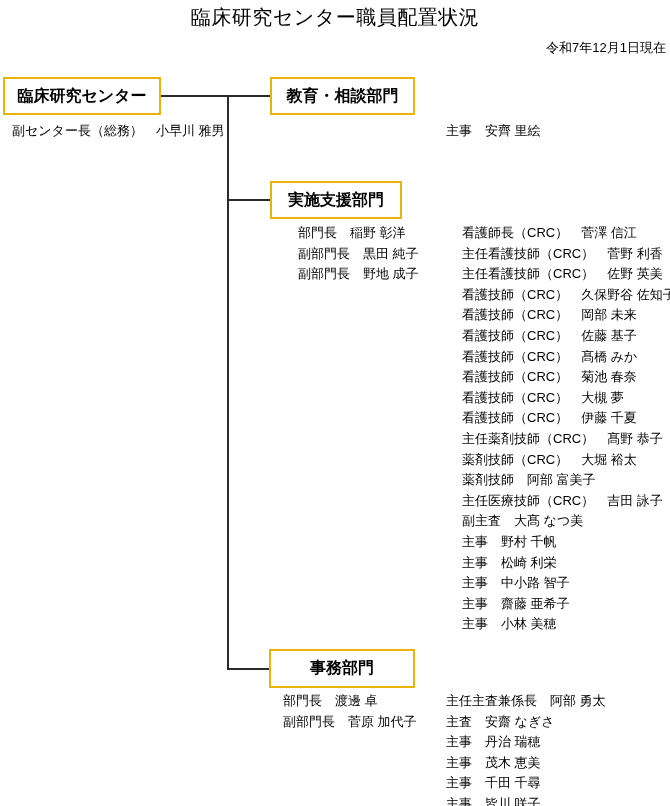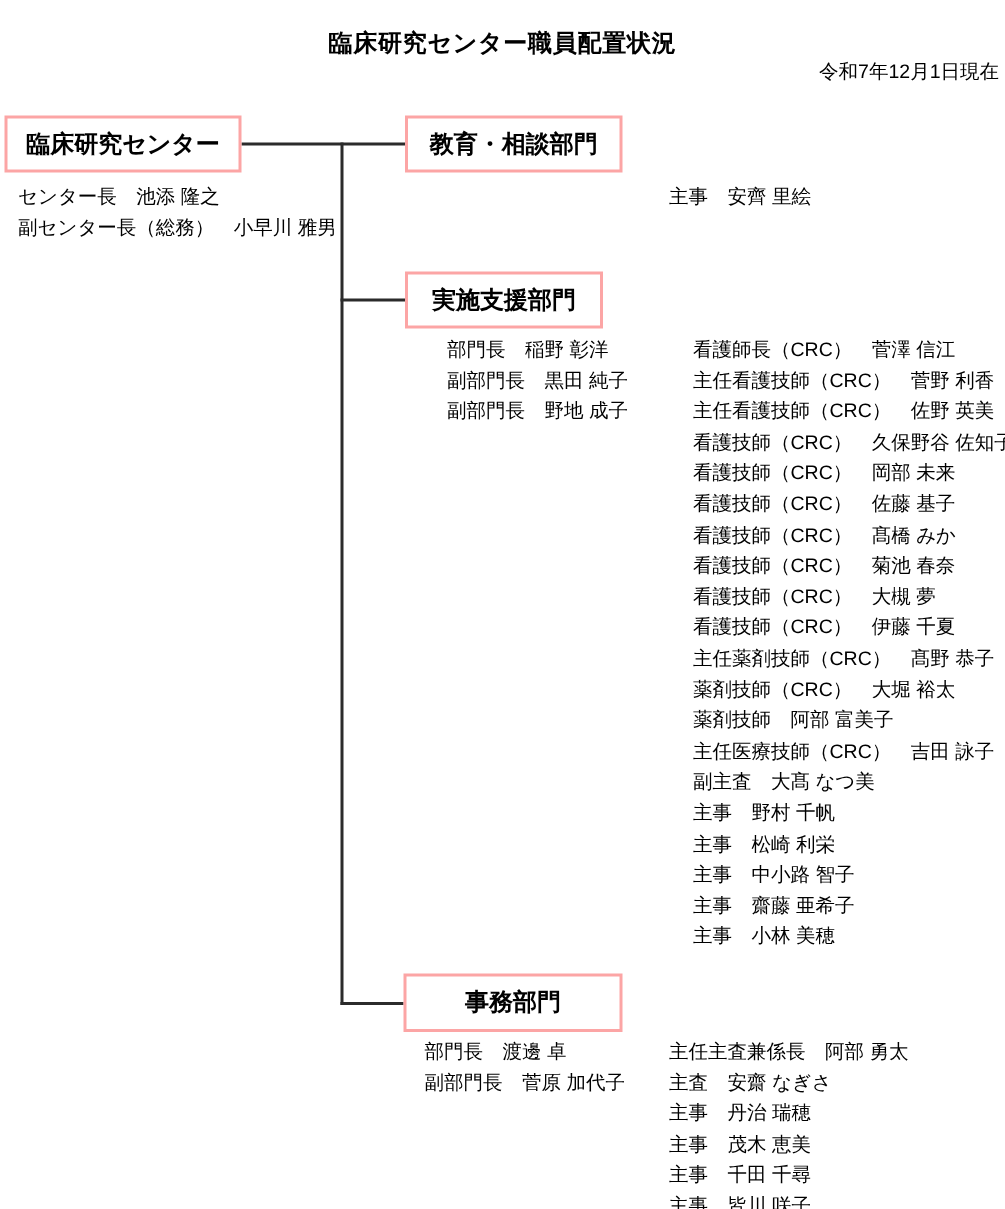--- a/index.html
+++ b/index.html
@@ -2,27 +2,27 @@
 <html><head>
 <meta charset="utf-8">
 <style>
   html,body { margin:0; padding:0; background:#fff; }
   .page {
     position:relative; width:670px; height:806px; background:#ffffff;
     font-family:"Liberation Sans", sans-serif; color:#000; overflow:hidden;
   }
   .title {
     position:absolute; top:4px; left:0; width:670px; text-align:center;
-    font-size:16px; font-weight:bold; letter-spacing:0.5px;margin-top:15px;
+    font-size:20px; font-weight:normal; letter-spacing:0.5px;
   }
   .date {
     position:absolute; top:39px; right:4px; font-size:13px;
   }
   .orgbox {
-    position:absolute; border:2px solid #fca5a5; background:#fff;
+    position:absolute; border:2px solid #eab308; background:#fff;
     display:flex; align-items:center; justify-content:center;
     font-weight:bold; font-size:16px; box-sizing:border-box; white-space:nowrap;
   }
   #box-root   { left:3px;   top:77px;  width:158px; height:38px; }
   #box-edu    { left:270px; top:77px;  width:145px; height:38px; }
   #box-jisshi { left:270px; top:181px; width:132px; height:38px; }
   #box-jimu   { left:269px; top:649px; width:146px; height:39px; }
   .staff { position:absolute; font-size:13px; white-space:nowrap; }
   .lh213 { line-height:21.3px; }
   .lh206 { line-height:20.6px;margin-left:16px; }
@@ -50,21 +50,20 @@
 
   <div class="line" id="line-h-root"></div>
   <div class="line" id="line-v-trunk"></div>
   <div class="line" id="line-h-jisshi"></div>
   <div class="line" id="line-h-jimu"></div>
 
   <div class="orgbox" id="box-root">
     <span>臨床研究センター</span>
   </div>
   <div class="staff lh213" id="root-staff">
-      <div class="staff-line">センター長　池添 隆之</div>
       <div class="staff-line">副センター長（総務）　小早川 雅男</div>
     </div>
 
   <div class="orgbox" id="box-edu">
     <span>教育・相談部門</span>
   </div>
   <div class="staff lh213" id="edu-members">
       <div class="staff-line">主事　安齊 里絵</div>
     </div>
 

